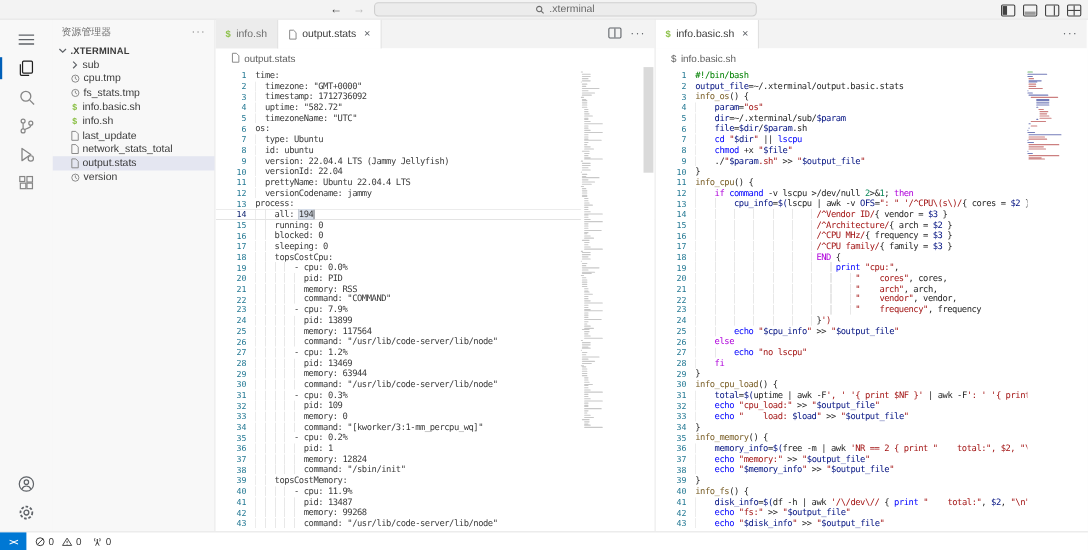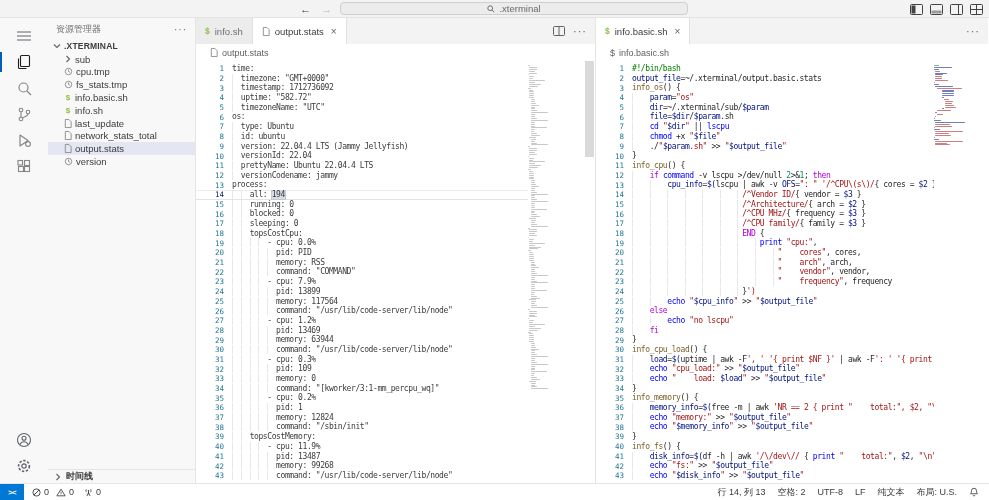--- a/index.html
+++ b/index.html
@@ -240,26 +240,20 @@
           </div>
           <div class="tree-row">
             <svg width="9" height="9" viewBox="0 0 10 10">
               <circle cx="5" cy="5" r="3.6" fill="none" stroke="#8a8a8a" stroke-width="1"></circle>
               <path d="M5 2.8V5l1.6 1" fill="none" stroke="#8a8a8a" stroke-width="1"></path>
             </svg>
             <span>version</span>
           </div>
         </div>
       <div class="sidebar-bottom">
-          <div class="panel-row">
-            <svg width="8" height="8" viewBox="0 0 8 8">
-              <path d="M2.5 1l3 3-3 3" fill="none" stroke="#5f6368" stroke-width="1.1"></path>
-            </svg>
-            <span>时间线</span>
-          </div>
         </div>
     </div>
 
     <div class="editors">
       <div class="group group1 g1">
           <div class="tabstrip">
             <div class="tab">
               <span class="dollar">$</span>
               <span>info.sh</span>
             </div>
@@ -770,21 +764,21 @@
               <div class="row">
                 <div class="ln">29</div>
                 <div class="code">}</div>
               </div>
               <div class="row">
                 <div class="ln">30</div>
                 <div class="code"><span style="color:#795e26">info_cpu_load</span>() {</div>
               </div>
               <div class="row">
                 <div class="ln">31</div>
-                <div class="code"><span class="ind">    </span><span style="color:#001080">load</span>=<span style="color:#001080">$(</span>uptime | awk -F<span style="color:#a31515">', '</span> <span style="color:#a31515">'{ print $NF }'</span> | awk -F<span style="color:#a31515">': '</span> <span style="color:#a31515">'{ print $2 }'</span>)</div>
+                <div class="code"><span class="ind">    </span><span style="color:#001080">total</span>=<span style="color:#001080">$(</span>uptime | awk -F<span style="color:#a31515">', '</span> <span style="color:#a31515">'{ print $NF }'</span> | awk -F<span style="color:#a31515">': '</span> <span style="color:#a31515">'{ print $2 }'</span>)</div>
               </div>
               <div class="row">
                 <div class="ln">32</div>
                 <div class="code"><span class="ind">    </span><span style="color:#0000ff">echo</span> <span style="color:#a31515">"cpu_load:"</span> &gt;&gt; <span style="color:#a31515">"<span style="color:#001080">$output_file</span>"</span></div>
               </div>
               <div class="row">
                 <div class="ln">33</div>
                 <div class="code"><span class="ind">    </span><span style="color:#0000ff">echo</span> <span style="color:#a31515">"    load: <span style="color:#001080">$load</span>"</span> &gt;&gt; <span style="color:#a31515">"<span style="color:#001080">$output_file</span>"</span></div>
               </div>
               <div class="row">
@@ -897,28 +891,15 @@
       </div>
       <div class="sb-cluster">
         <svg width="9" height="9" viewBox="0 0 10 10">
             <path d="M5 3v4M3.2 9l1.8-4 1.8 4" fill="none" stroke="#3b3b3b" stroke-width="0.9"></path>
             <path d="M2.6 4.6a3 3 0 0 1 0-3.2M7.4 1.4a3 3 0 0 1 0 3.2" fill="none" stroke="#3b3b3b" stroke-width="0.9"></path>
             <circle cx="5" cy="3" r="0.8" fill="#3b3b3b"></circle>
           </svg>
         <span>0</span>
       </div>
     </div>
-    <div class="sb-right">
-
-      <span class="sb-item">行 14, 列 13</span>
-        <span class="sb-item">空格: 2</span>
-        <span class="sb-item">UTF-8</span>
-        <span class="sb-item">LF</span>
-        <span class="sb-item">纯文本</span>
-        <span class="sb-item">布局: U.S.</span>
-        <svg width="10" height="10" viewBox="0 0 12 12" style="order:99">
-          <path d="M6 1.5a3 3 0 0 1 3 3c0 2.2.6 3 1.2 3.6H1.8C2.4 7.5 3 6.7 3 4.5a3 3 0 0 1 3-3z" fill="none" stroke="#3b3b3b" stroke-width="1"></path>
-          <path d="M5 9.8a1 1 0 0 0 2 0" fill="none" stroke="#3b3b3b" stroke-width="1"></path>
-        </svg>
-    </div>
   </div>
 
 </div>
 
 </body></html>

